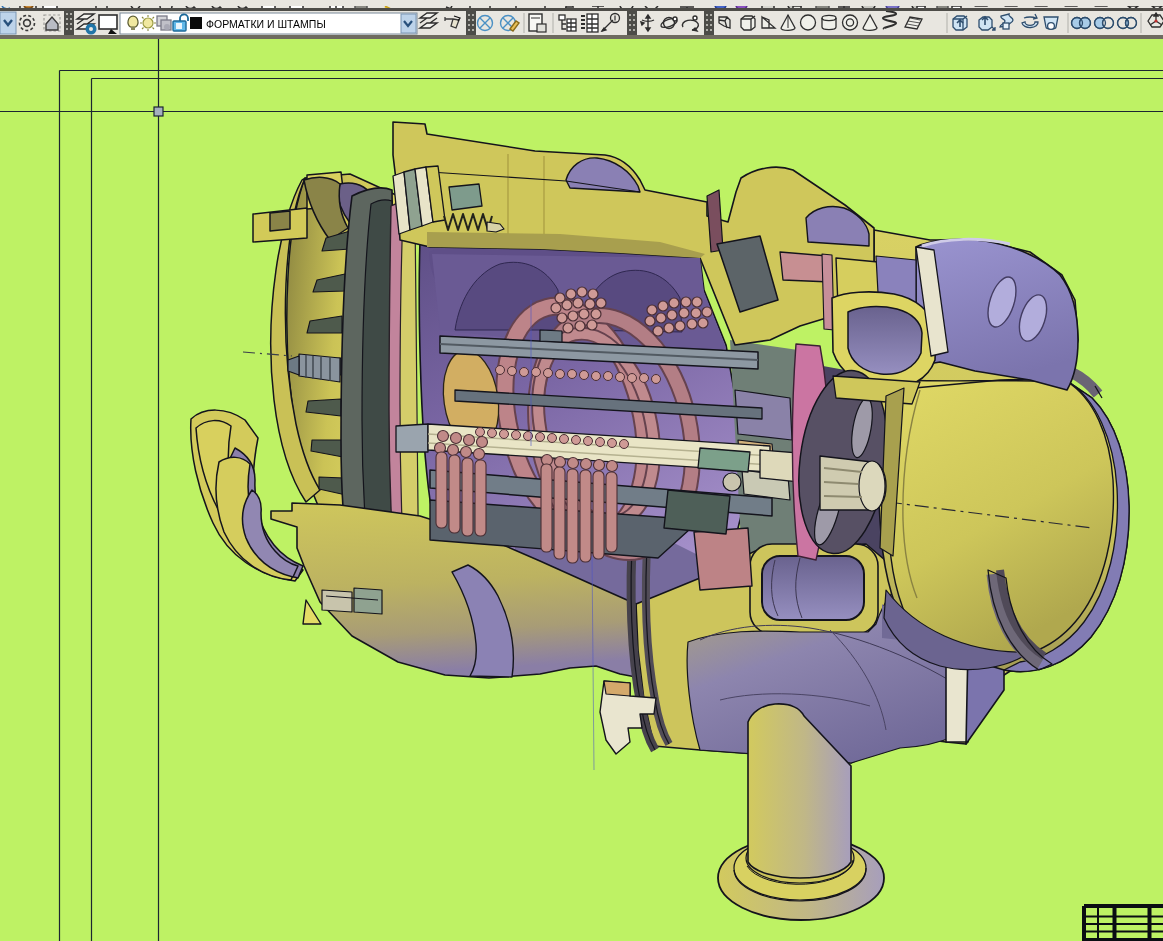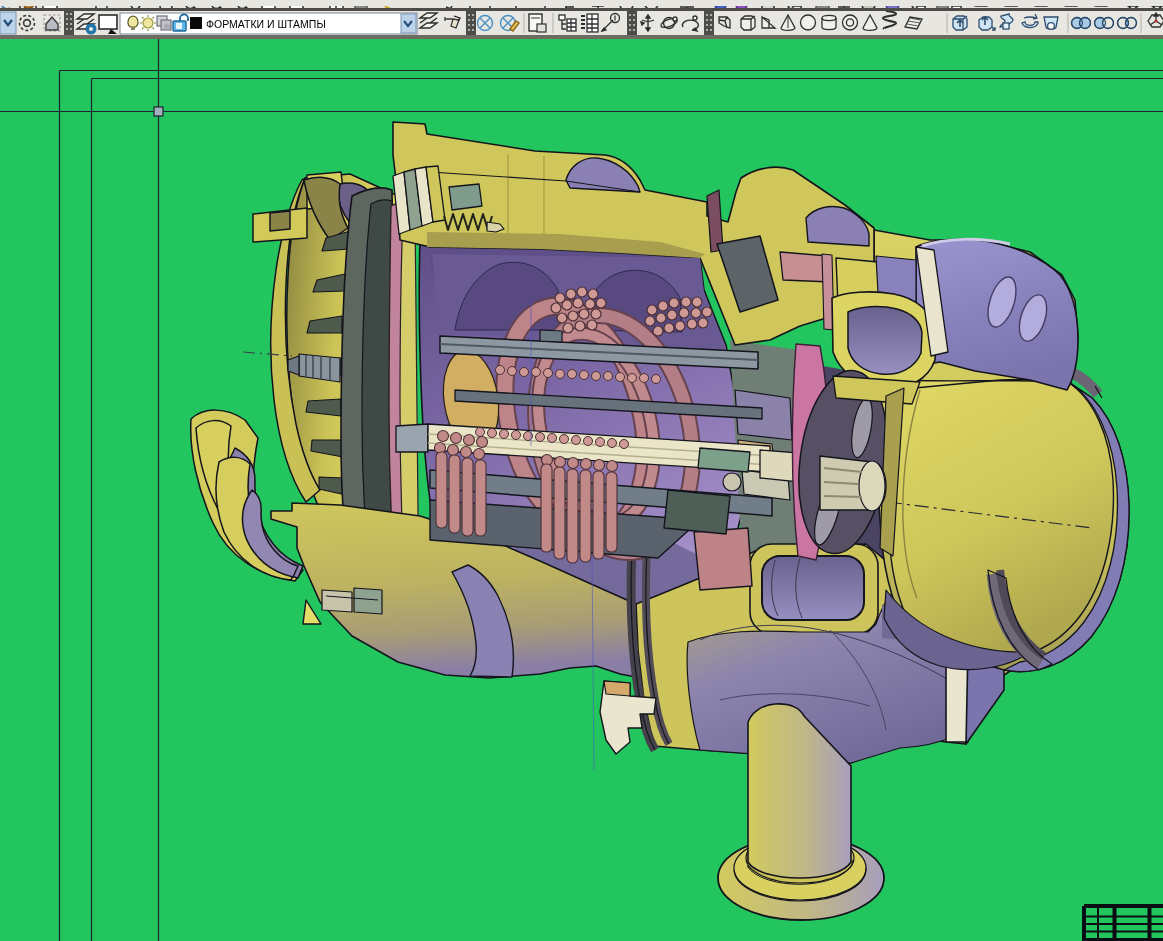--- a/index.html
+++ b/index.html
@@ -1,17 +1,17 @@
 <!DOCTYPE html>
 <html><head>
 <meta charset="utf-8">
 <style>
   html,body{margin:0;padding:0;width:1163px;height:941px;overflow:hidden;
     font-family:"Liberation Sans", sans-serif;}
-  #page{position:relative;width:1163px;height:941px;background:#22c55e;}
+  #page{position:relative;width:1163px;height:941px;background:#bef264;}
   #topsliver{position:absolute;left:0;top:0;width:1163px;height:8px;background:#e8e6e0;overflow:hidden;}
   #sepline{position:absolute;left:0;top:8px;width:1163px;height:3px;background:#4d4c48;}
   #toolbar{position:absolute;left:0;top:11px;width:1163px;height:24px;background:#e8e6e0;}
   #toolbot{position:absolute;left:0;top:35px;width:1163px;height:4px;background:#6e6b60;}
   #canvas{position:absolute;left:0;top:39px;width:1163px;height:902px;}
 </style>
 </head>
 <body>
 <div id="page">
   <div id="topsliver">

